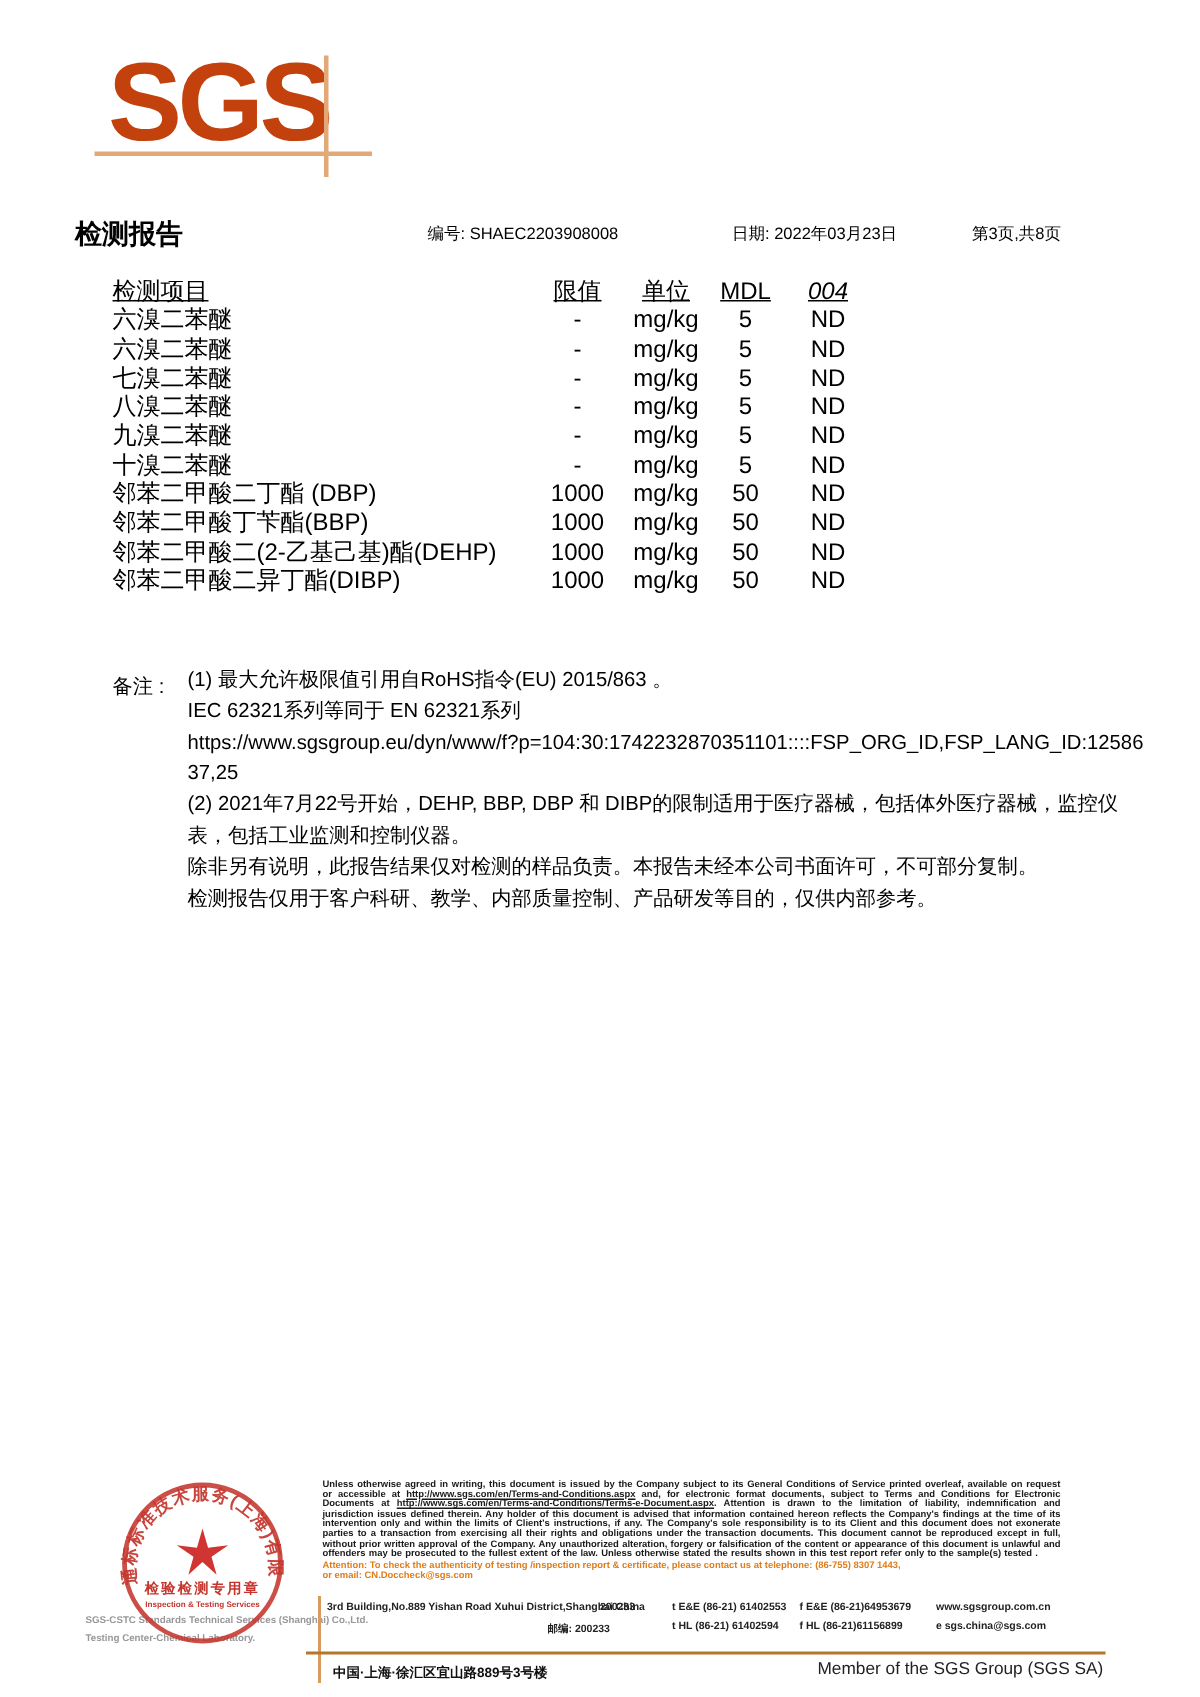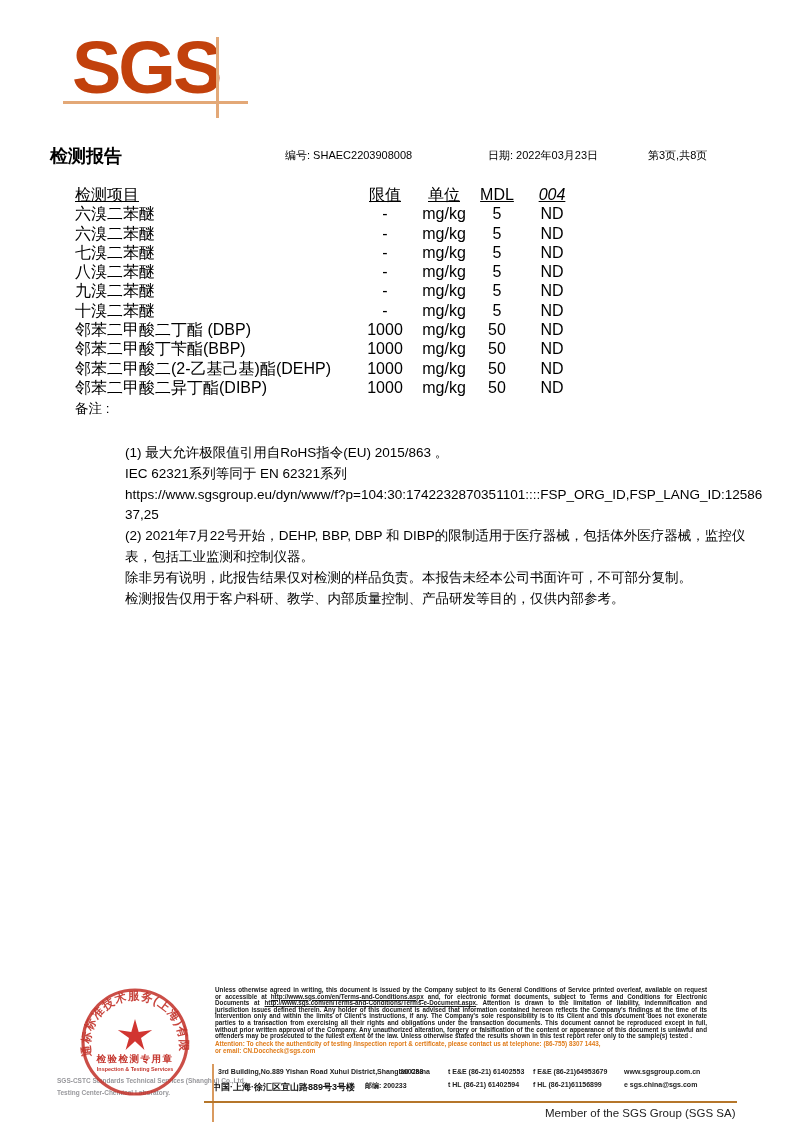--- a/index.html
+++ b/index.html
@@ -29,42 +29,42 @@
   .t-row { display:flex; height:19.3px; line-height:19.3px; }
   .c-name  { width:280px; text-align:left; }
   .c-limit { width:60px;  text-align:center; }
   .c-unit  { width:58px;  text-align:center; }
   .c-mdl   { width:48px;  text-align:center; }
   .c-val   { width:62px;  text-align:center; }
   .t-head span { text-decoration:underline; }
   .t-head .c-val span, .it { font-style:italic; }
 
   
-  .notes-label { position:absolute; left:75px; top:400px; font-size:13.5px;text-align:center; }
+  .notes-label { position:absolute; left:75px; top:449px; font-size:13.5px;text-align:center; }
   .notes { position:absolute; left:125px; top:443px; width:610px; font-size:13.5px; line-height:20.8px; }
   .notes div { white-space:nowrap; }
 
   
   .company-gray { position:absolute; left:57px; color:#98989c; font-size:6.5px; white-space:nowrap; font-weight:600; }
   .cg1 { top:1077px; } .cg2 { top:1089px; }
   .stamp { position:absolute; left:78px; top:985px; }
 
   .legal-block { position:absolute; left:215px; top:987px; width:492px; }
   .legal {
     font-size:6.3px; line-height:6.6px; text-align:justify;
     font-weight:600; color:#1a1a1a; word-spacing:0.4px;
   }
   .legal .lurl { text-decoration:underline; }
   .attention { margin-top:1px; color:#e07c1a; font-weight:bold; font-size:6.3px; line-height:6.8px; }
 
   .addr { position:absolute; font-size:7px; font-weight:600; color:#222; white-space:nowrap; }
   .addr-cn-main { font-size:9px; font-weight:bold; color:#111; }
   .addr-r1 { top:1068px; } .addr-r2 { top:1081px; }
   .a-en   { left:218px; } .a-post { left:400px; } .a-tel { left:448px; } .a-fax { left:533px; } .a-www { left:624px; }
-  .a-cn   { left:212px; } .a-cnpost { left:365px; }
+  .a-cn   { left:222px;margin-top:28px; } .a-cnpost { left:365px; }
 
   .ftr-vline { position:absolute; left:212px; top:1064px; width:1.5px; height:58px; background:#d99a5f; }
   .ftr-hline { position:absolute; left:204px; top:1101px; width:533px; height:2px; background:#b5762a; }
   .member { position:absolute; left:545px; top:1107px; font-size:11.5px; color:#222; }
 </style>
 </head>
 <body>
 
 <div class="page">
 

